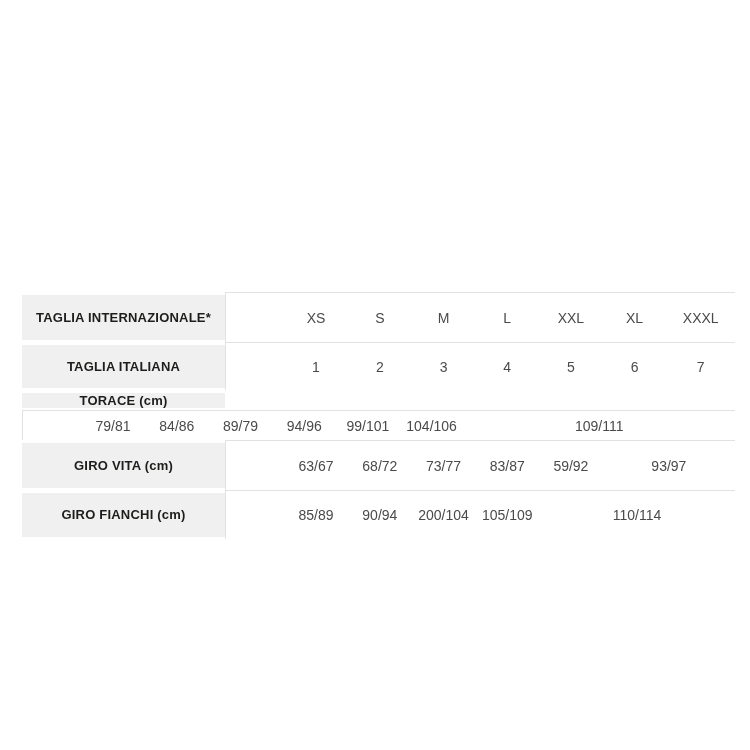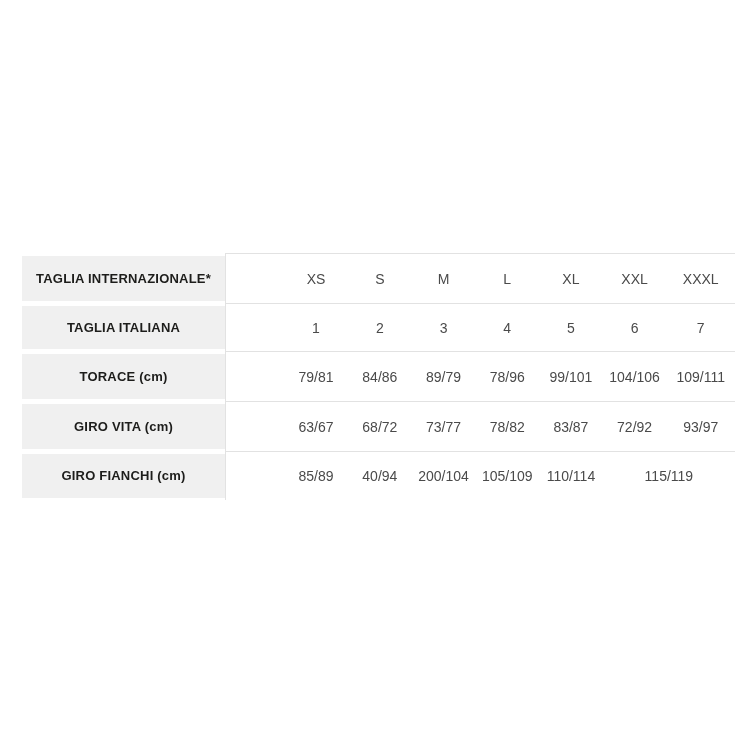--- a/index.html
+++ b/index.html
@@ -25,23 +25,23 @@
   .size-table{
     position:absolute;
     left:22px;
     top:253px;
     width:713px;
   }
   .row{
     display:flex;
     align-items:stretch;
   }
-  .row:nth-child(1){height:50px;}
+  .row:nth-child(1){height:50px;margin-top:39px;}
   .row:nth-child(2){height:48px;}
-  .row:nth-child(3){height:50px;}
+  .row:nth-child(3){height:50px;flex-direction:column;}
   .row:nth-child(4){height:50px;}
   .row:nth-child(5){height:49px;}
   .label-wrap{
     width:203px;
     box-sizing:border-box;
     padding:2.5px 0;
     flex:0 0 auto;
   }
   .label-cell{
     height:100%;
@@ -90,22 +90,22 @@
   <div class="row">
     <div class="label-wrap">
       <div class="label-cell">TAGLIA INTERNAZIONALE*</div>
     </div>
     <div class="cells">
 
     <div class="cell">XS</div>
         <div class="cell">S</div>
         <div class="cell">M</div>
         <div class="cell">L</div>
+        <div class="cell">XXL</div>
         <div class="cell">XL</div>
-        <div class="cell">XXL</div>
         <div class="cell">XXXL</div>
       </div>
   </div>
 
   <div class="row">
     <div class="label-wrap">
       <div class="label-cell">TAGLIA ITALIANA</div>
     </div>
     <div class="cells">
 
@@ -121,50 +121,48 @@
 
   <div class="row">
     <div class="label-wrap">
       <div class="label-cell">TORACE (cm)</div>
     </div>
     <div class="cells">
 
     <div class="cell">79/81</div>
         <div class="cell">84/86</div>
         <div class="cell">89/79</div>
-        <div class="cell">78/96</div>
+        <div class="cell">94/96</div>
         <div class="cell">99/101</div>
         <div class="cell">104/106</div>
         <div class="cell">109/111</div>
       </div>
   </div>
 
   <div class="row">
     <div class="label-wrap">
       <div class="label-cell">GIRO VITA (cm)</div>
     </div>
     <div class="cells">
 
     <div class="cell">63/67</div>
         <div class="cell">68/72</div>
         <div class="cell">73/77</div>
-        <div class="cell">78/82</div>
         <div class="cell">83/87</div>
-        <div class="cell">72/92</div>
+        <div class="cell">59/92</div>
         <div class="cell">93/97</div>
       </div>
   </div>
 
   <div class="row">
     <div class="label-wrap">
       <div class="label-cell">GIRO FIANCHI (cm)</div>
     </div>
     <div class="cells">
 
     <div class="cell">85/89</div>
-        <div class="cell">40/94</div>
+        <div class="cell">90/94</div>
         <div class="cell">200/104</div>
         <div class="cell">105/109</div>
         <div class="cell">110/114</div>
-        <div class="cell">115/119</div>
       </div>
   </div>
 </div>
 
 </body></html>

